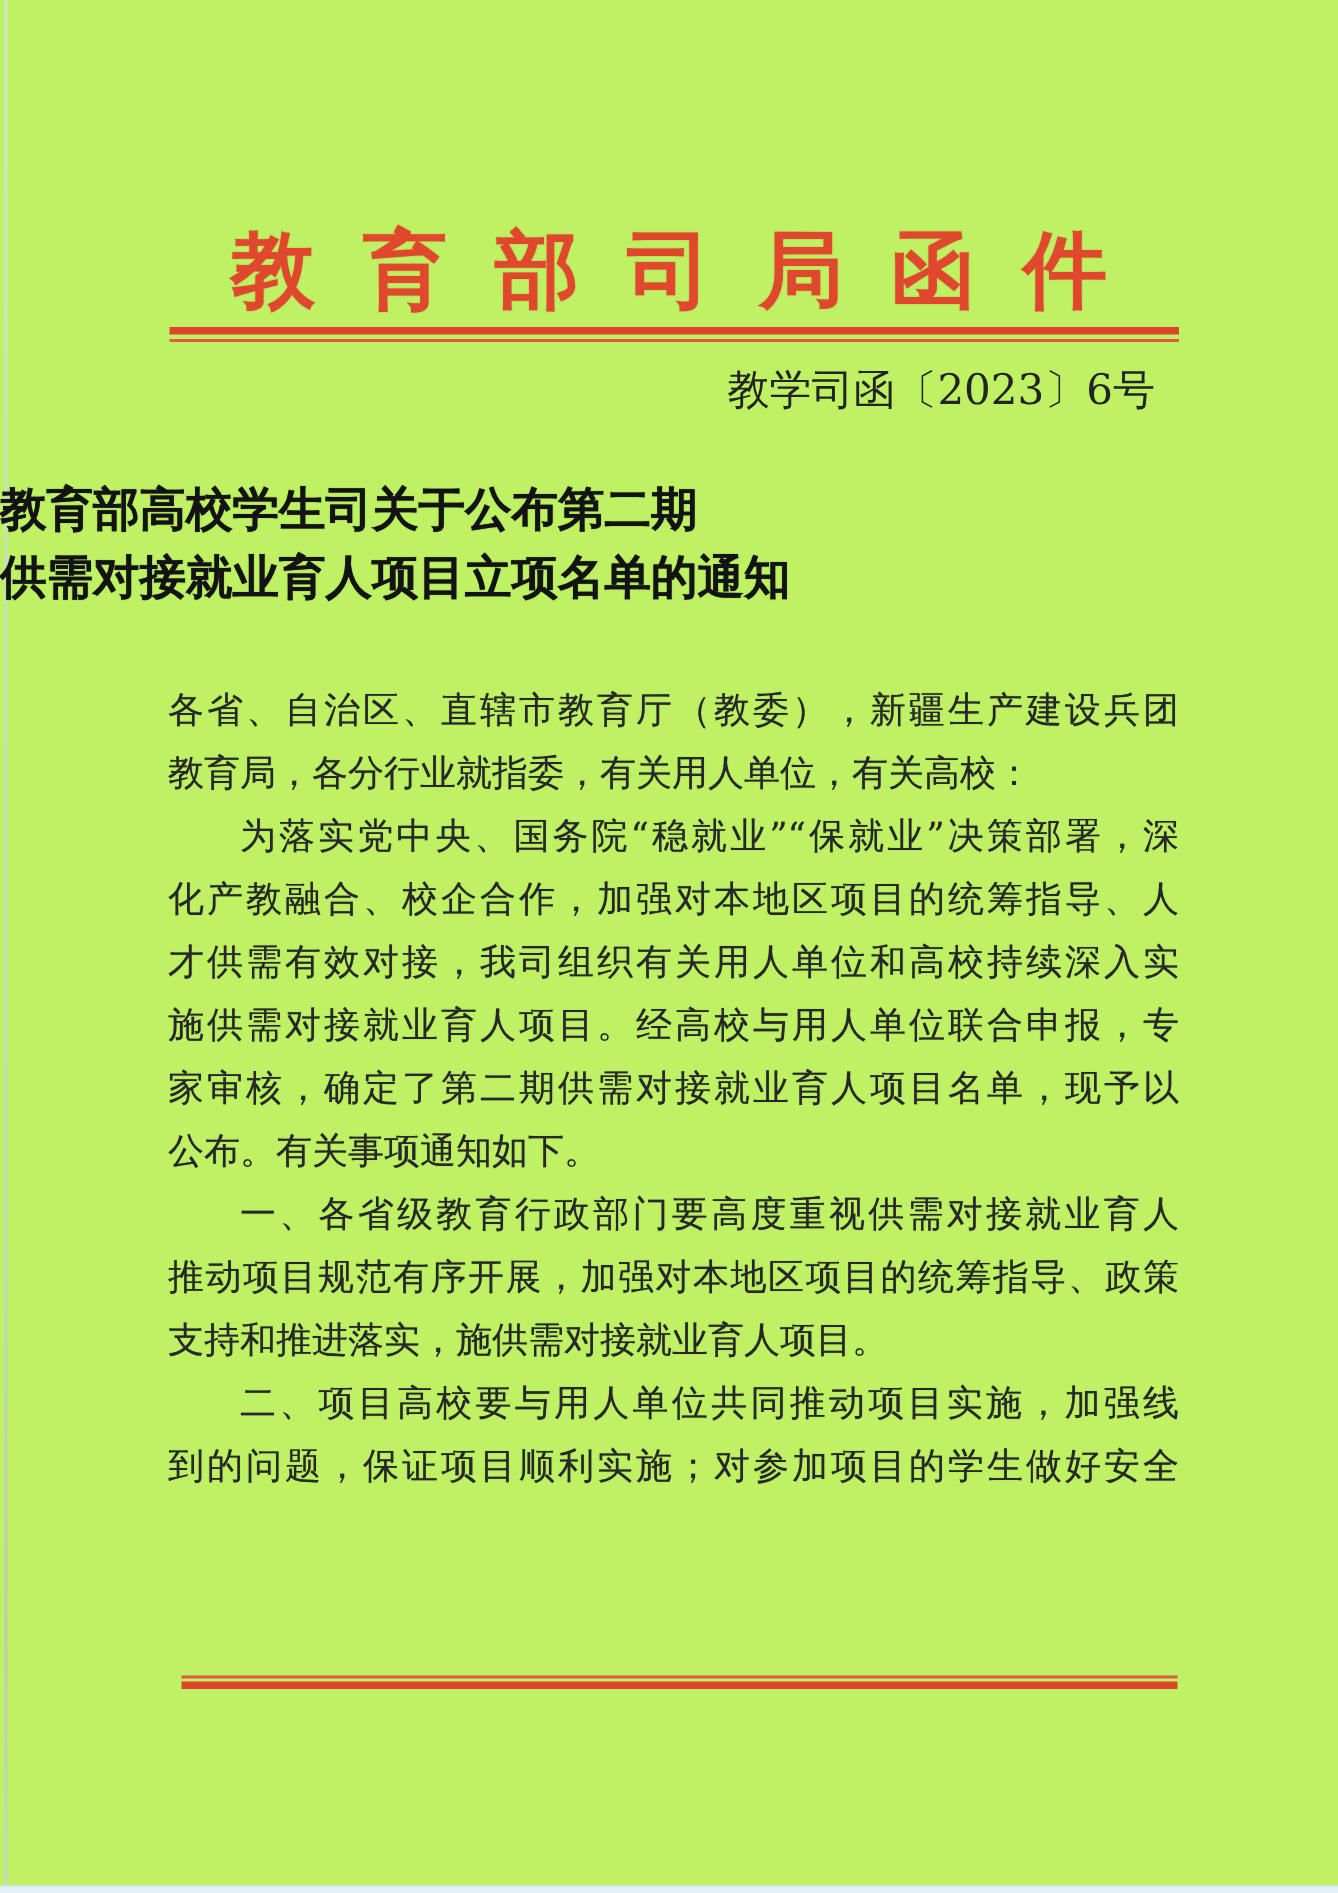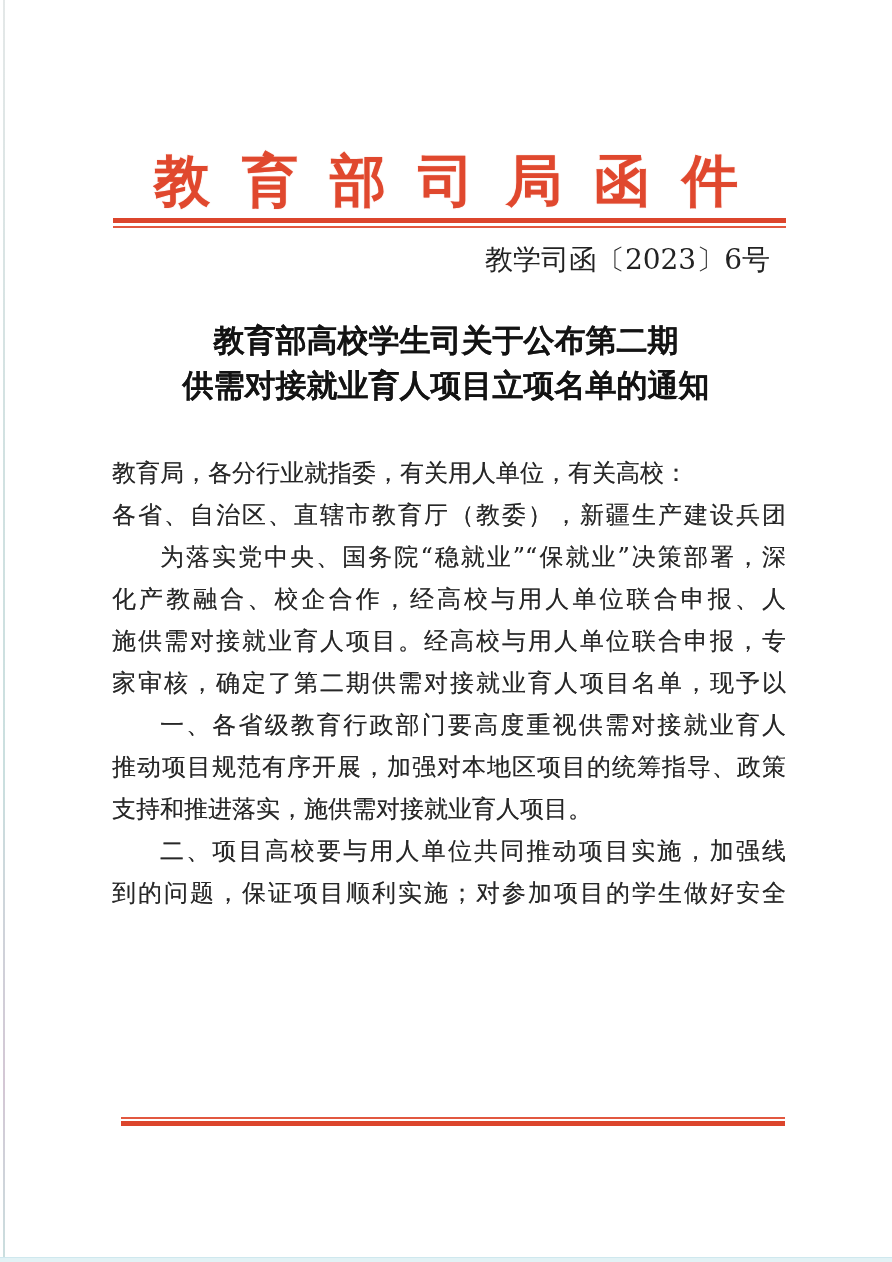--- a/index.html
+++ b/index.html
@@ -1,21 +1,21 @@
 <!DOCTYPE html>
 <html><head>
 <meta charset="utf-8">
 <style>
   html, body { margin: 0; padding: 0; background: #e9e9e9; }
   .page {
     position: relative;
     width: 892px;
     height: 1262px;
     margin: 0 auto;
-    background: #ffffff;
+    background: #bef264;
     overflow: hidden;
     font-family: "DejaVu Serif", serif;
   }
 
   
   .scan-edge-left {
     position: absolute; left: 3px; top: 0; width: 2px; height: 100%;
     background: linear-gradient(#dde2e2 0%, #c6dada 35%, #bdd7d7 62%,
                 #c9b9ca 86%, #bdd7d7 100%);
     opacity: .8;
@@ -46,21 +46,21 @@
   .sep-bottom .thick { height: 5px; background: #dc452c; margin-top: 2px; }
 
   .docnum {
     position: absolute; top: 243px; right: 122px;
     font-size: 28px; color: #232323; line-height: 34px;
     white-space: nowrap;
   }
 
   .title {
     position: absolute; top: 318px; left: 0; width: 100%;
-    text-align: center; font-weight: bold; color: #131313;
+    font-weight: bold; color: #131313;
     font-size: 31px; line-height: 45px;
     text-shadow: 0 0 .6px rgba(0,0,0,.75);
   }
 
   .bodytext {
     position: absolute; left: 112px; top: 452px; width: 674px;
     color: #272727;
     text-shadow: 0 0 .5px rgba(45,45,45,.6);
   }
   .bline {
@@ -86,26 +86,28 @@
   </div>
 
   <div class="docnum">教学司函〔2023〕6号</div>
 
   <div class="title">
     <div>教育部高校学生司关于公布第二期</div>
     <div>供需对接就业育人项目立项名单的通知</div>
   </div>
 
   <div class="bodytext">
+    <div class="bline j">各省、自治区、直辖市教育厅（教委），新疆生产建设兵团</div>
     <div class="bline e">教育局，各分行业就指委，有关用人单位，有关高校：</div>
-    <div class="bline j">各省、自治区、直辖市教育厅（教委），新疆生产建设兵团</div>
     <div class="bline j ind">为落实党中央、国务院“稳就业”“保就业”决策部署，深</div>
-    <div class="bline j">化产教融合、校企合作，经高校与用人单位联合申报、人</div>
+    <div class="bline j">化产教融合、校企合作，加强对本地区项目的统筹指导、人</div>
+    <div class="bline j">才供需有效对接，我司组织有关用人单位和高校持续深入实</div>
     <div class="bline j">施供需对接就业育人项目。经高校与用人单位联合申报，专</div>
     <div class="bline j">家审核，确定了第二期供需对接就业育人项目名单，现予以</div>
+    <div class="bline e">公布。有关事项通知如下。</div>
     <div class="bline j ind">一、各省级教育行政部门要高度重视供需对接就业育人</div>
     <div class="bline j">推动项目规范有序开展，加强对本地区项目的统筹指导、政策</div>
     <div class="bline e">支持和推进落实，施供需对接就业育人项目。</div>
     <div class="bline j ind">二、项目高校要与用人单位共同推动项目实施，加强线</div>
     <div class="bline j">到的问题，保证项目顺利实施；对参加项目的学生做好安全</div>
   </div>
 
   <div class="sep sep-bottom">
     <div class="bar thin"></div>
     <div class="bar thick"></div>

